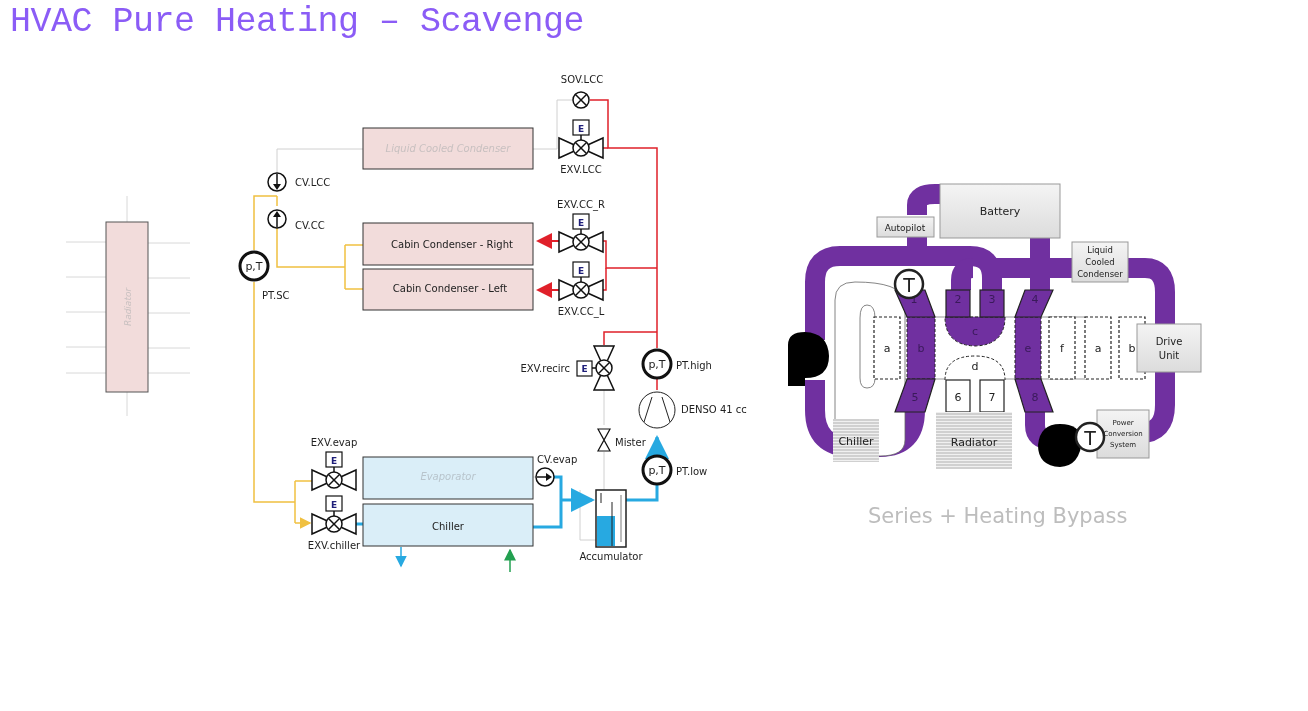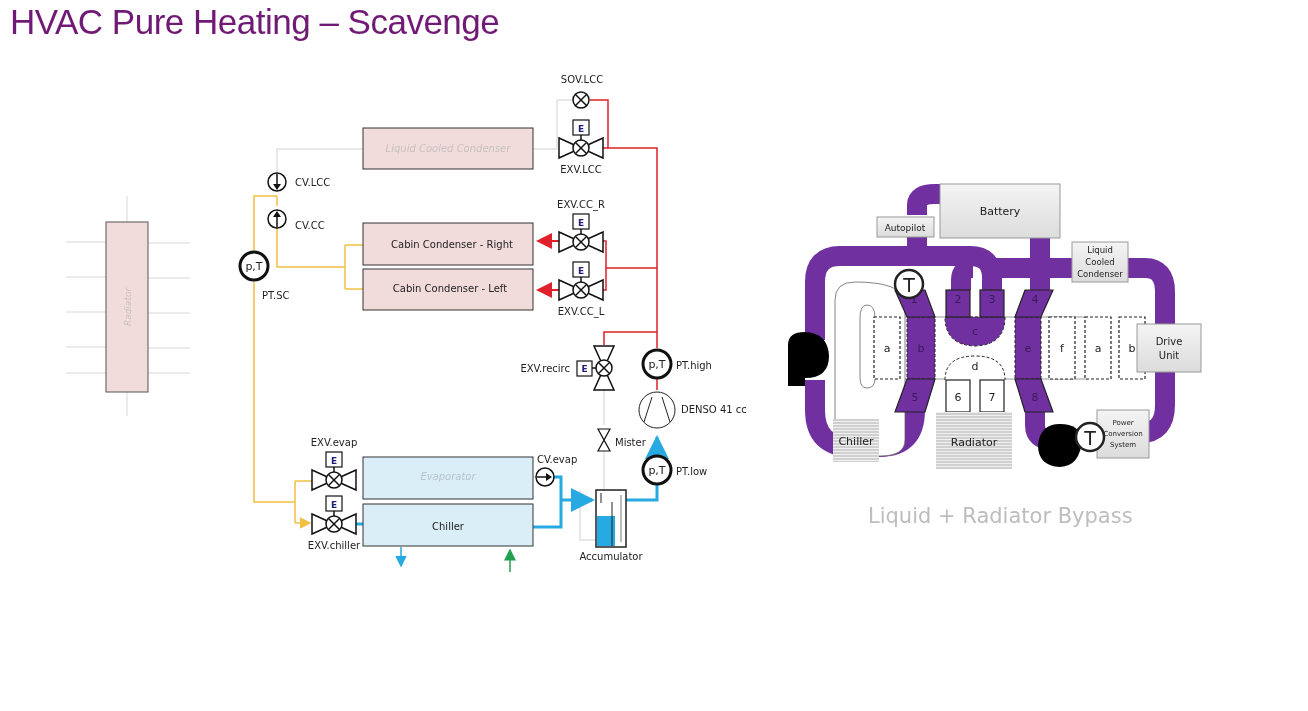--- a/index.html
+++ b/index.html
@@ -1,19 +1,19 @@
 <!DOCTYPE html>
 <html><head>
 <meta charset="utf-8">
 <style>
   html, body { margin:0; padding:0; background:#ffffff; }
   body { width:1308px; height:711px; position:relative; overflow:hidden;
          font-family:"DejaVu Sans", "Liberation Sans", sans-serif; }
-  .slide-title { position:absolute; left:10px; top:2px; font-family:Liberation Sans, sans-serif;
-         font-size:35px; color:#701a75; letter-spacing:-0.5px; white-space:nowrap; }
+  .slide-title { position:absolute; left:10px; top:2px; font-family:Liberation Mono, monospace;
+         font-size:35px; color:#8b5cf6; letter-spacing:-0.5px; white-space:nowrap; }
   svg { position:absolute; left:0; top:0; }
   .lbl { font-family:"DejaVu Sans", sans-serif; font-size:10px; fill:#222; }
   .box-lbl { font-family:"DejaVu Sans", sans-serif; font-size:10px; fill:#222; }
   .ghost { font-family:"DejaVu Sans", sans-serif; font-size:10px; fill:#c8c0c0; font-style:italic; }
   .caption { position:absolute; left:868px; top:504px; font-family:"DejaVu Sans", sans-serif;
          font-size:21px; color:#bdbdbd; white-space:nowrap; }
   .seg-lbl { font-family:"DejaVu Sans", sans-serif; font-size:11px; fill:#3a1a5a; }
   .seg-lbl-w { font-family:"DejaVu Sans", sans-serif; font-size:11px; fill:#222; }
 </style>
 </head>
@@ -371,13 +371,13 @@
       <circle cx="909" cy="284" r="14" fill="#fff" stroke="#222" stroke-width="2.5"></circle>
       <text x="909" y="292" text-anchor="middle" style="font-family:'DejaVu Sans',sans-serif;font-size:19px;fill:#222">T</text>
     </g>
     <g>
       <circle cx="1090" cy="437" r="14" fill="#fff" stroke="#222" stroke-width="2.5"></circle>
       <text x="1090" y="445" text-anchor="middle" style="font-family:'DejaVu Sans',sans-serif;font-size:19px;fill:#222">T</text>
     </g>
   </g>
 </svg>
 
-<div class="caption">Liquid + Radiator Bypass</div>
+<div class="caption">Series + Heating Bypass</div>
 
 </body></html>

